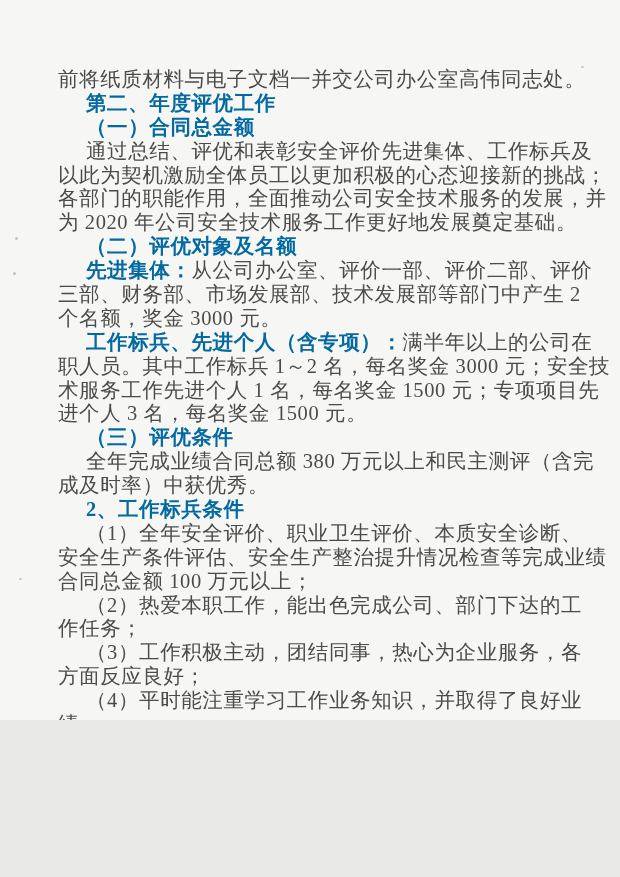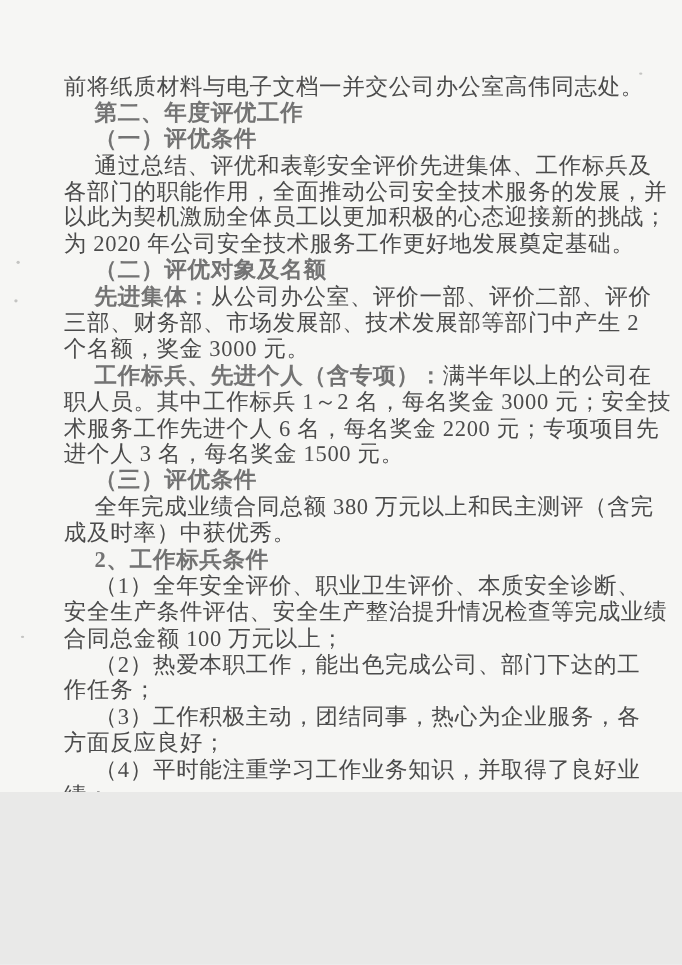--- a/index.html
+++ b/index.html
@@ -26,47 +26,47 @@
     line-height: 23.9px;
     letter-spacing: 0.6px;
   }
   .line {
     white-space: nowrap;
     height: 23.9px;
   }
   .indent-1 { padding-left: 28px; }
   .seg.bold {
     font-weight: bold;
-    color: #737373;
+    color: #0369a1;
   }
   .speck {
     position: absolute;
     border-radius: 50%;
     background: #c4c4c2;
   }
 </style>
 </head>
 <body>
 
 <div class="page">
   <div class="doc" id="doc-body" style="color: rgb(75, 75, 75);">
       <div class="line indent-0"><span class="seg">前将纸质材料与电子文档一并交公司办公室高伟同志处。</span></div>
       <div class="line indent-1"><span class="seg bold">第二、年度评优工作</span></div>
-      <div class="line indent-1"><span class="seg bold">（一）评优条件</span></div>
+      <div class="line indent-1"><span class="seg bold">（一）合同总金额</span></div>
       <div class="line indent-1"><span class="seg">通过总结、评优和表彰安全评价先进集体、工作标兵及</span></div>
+      <div class="line indent-0"><span class="seg">以此为契机激励全体员工以更加积极的心态迎接新的挑战；</span></div>
       <div class="line indent-0"><span class="seg">各部门的职能作用，全面推动公司安全技术服务的发展，并</span></div>
-      <div class="line indent-0"><span class="seg">以此为契机激励全体员工以更加积极的心态迎接新的挑战；</span></div>
       <div class="line indent-0"><span class="seg">为 2020 年公司安全技术服务工作更好地发展奠定基础。</span></div>
       <div class="line indent-1"><span class="seg bold">（二）评优对象及名额</span></div>
       <div class="line indent-1"><span class="seg bold">先进集体：</span><span class="seg">从公司办公室、评价一部、评价二部、评价</span></div>
       <div class="line indent-0"><span class="seg">三部、财务部、市场发展部、技术发展部等部门中产生 2</span></div>
       <div class="line indent-0"><span class="seg">个名额，奖金 3000 元。</span></div>
       <div class="line indent-1"><span class="seg bold">工作标兵、先进个人（含专项）：</span><span class="seg">满半年以上的公司在</span></div>
       <div class="line indent-0"><span class="seg">职人员。其中工作标兵 1～2 名，每名奖金 3000 元；安全技</span></div>
-      <div class="line indent-0"><span class="seg">术服务工作先进个人 6 名，每名奖金 2200 元；专项项目先</span></div>
+      <div class="line indent-0"><span class="seg">术服务工作先进个人 1 名，每名奖金 1500 元；专项项目先</span></div>
       <div class="line indent-0"><span class="seg">进个人 3 名，每名奖金 1500 元。</span></div>
       <div class="line indent-1"><span class="seg bold">（三）评优条件</span></div>
       <div class="line indent-1"><span class="seg">全年完成业绩合同总额 380 万元以上和民主测评（含完</span></div>
       <div class="line indent-0"><span class="seg">成及时率）中获优秀。</span></div>
       <div class="line indent-1"><span class="seg bold">2、工作标兵条件</span></div>
       <div class="line indent-1"><span class="seg">（1）全年安全评价、职业卫生评价、本质安全诊断、</span></div>
       <div class="line indent-0"><span class="seg">安全生产条件评估、安全生产整治提升情况检查等完成业绩</span></div>
       <div class="line indent-0"><span class="seg">合同总金额 100 万元以上；</span></div>
       <div class="line indent-1"><span class="seg">（2）热爱本职工作，能出色完成公司、部门下达的工</span></div>
       <div class="line indent-0"><span class="seg">作任务；</span></div>

